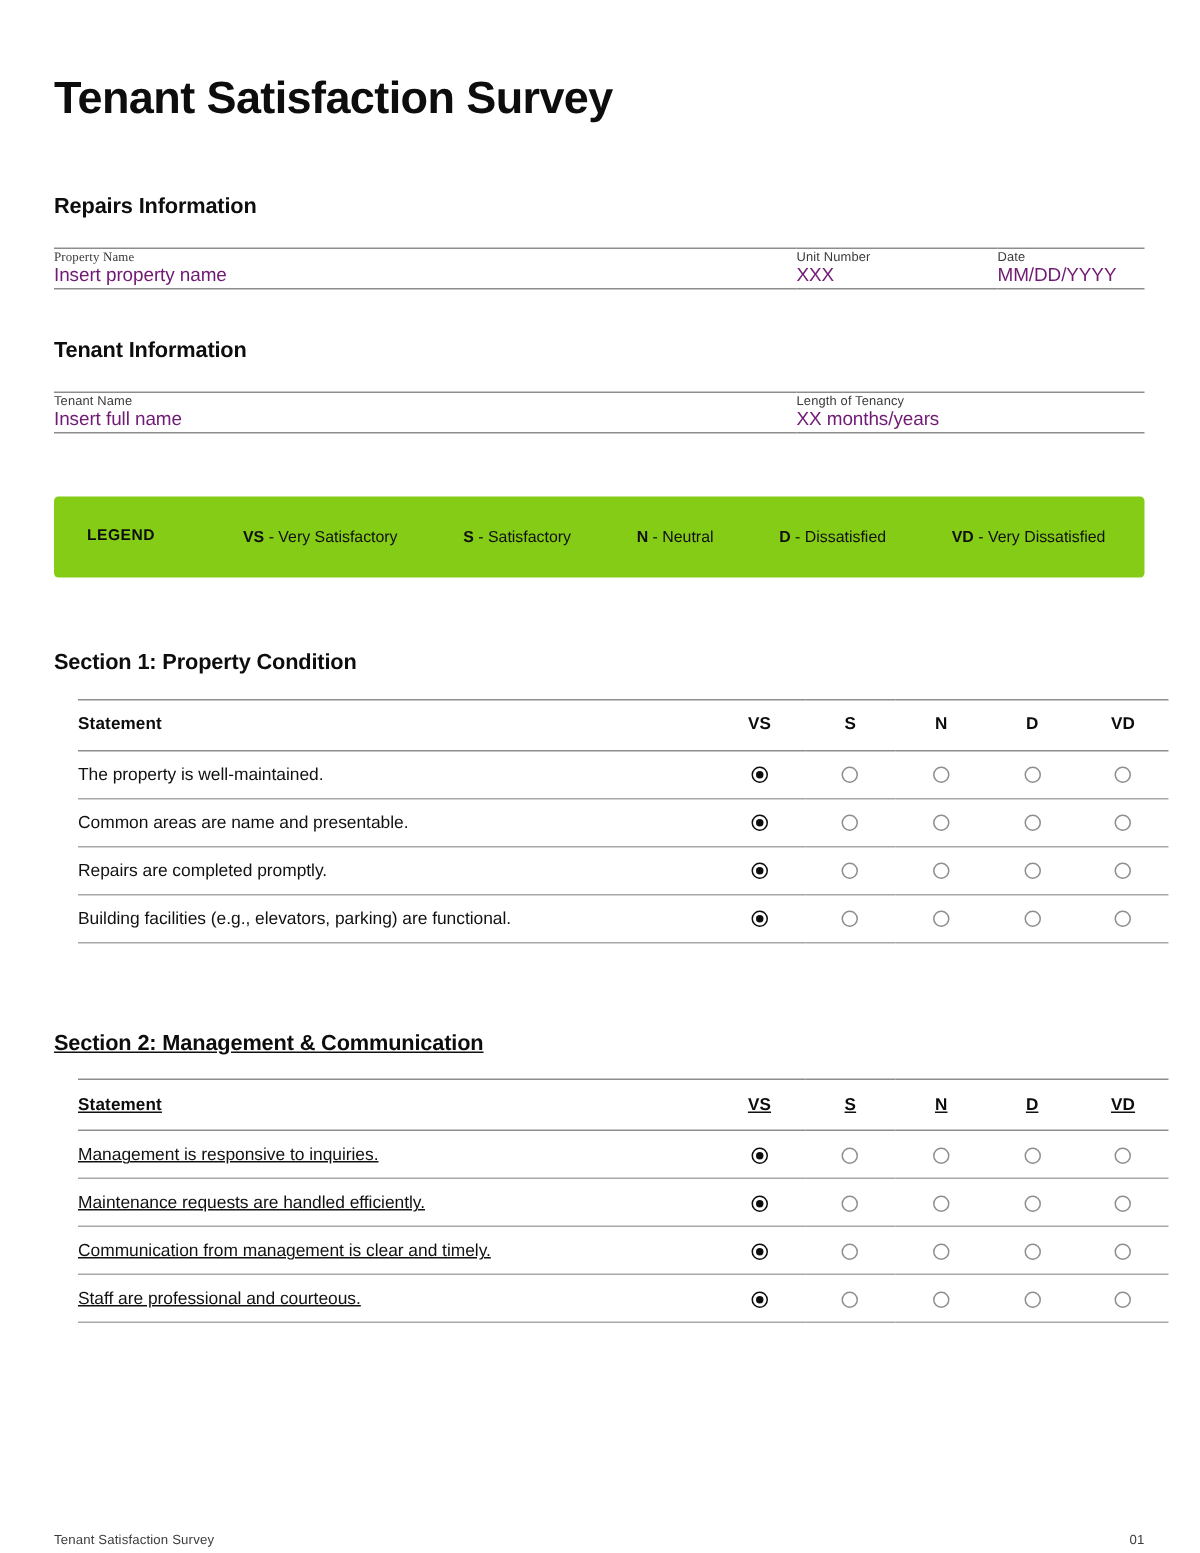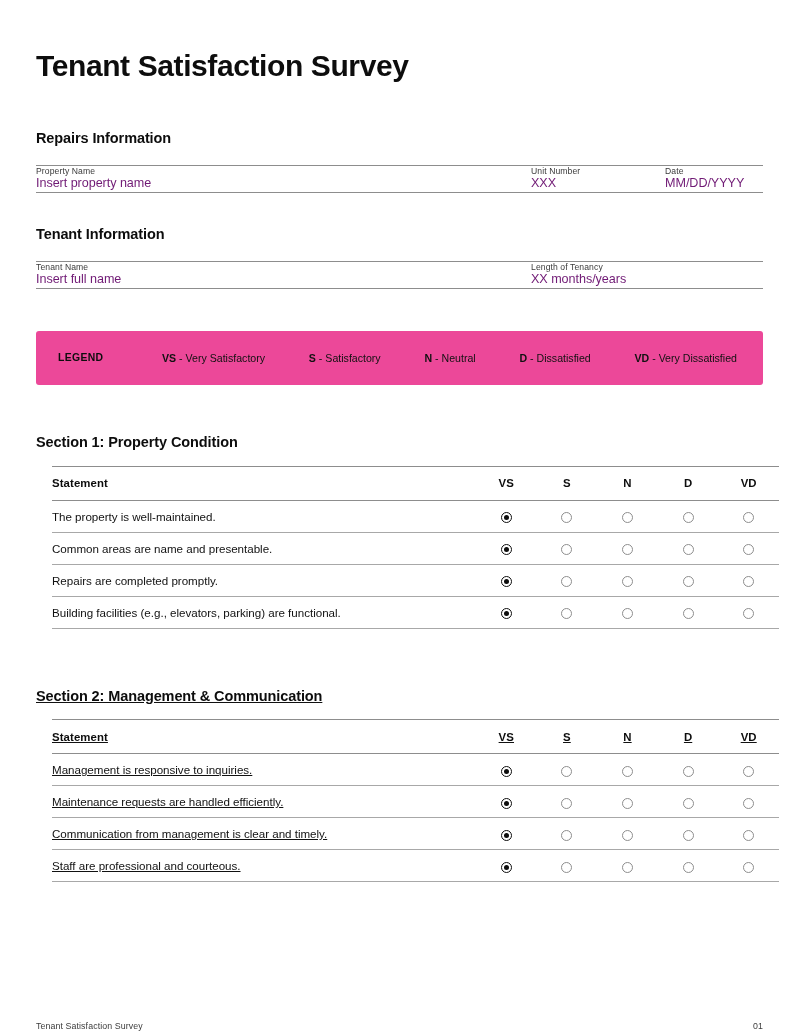--- a/index.html
+++ b/index.html
@@ -78,21 +78,21 @@
     color: #701a75;
     letter-spacing: -0.05px;
     padding-top: 6px;
     padding-bottom: 9px;
     line-height: 1.25;
   }
 
   
   .legend {
     margin-top: 42px;
-    background: #ec4899;
+    background: #84cc16;
     border-radius: 3px;
     height: 54px;
     display: flex;
     align-items: center;
     padding: 0 22px;
     box-sizing: border-box;
   }
   .legend-title {
     font-size: 10.4px;
     font-weight: 700;
@@ -209,21 +209,21 @@
 <div class="page">
   <div class="inner">
 
     <h1 class="doc-title">Tenant Satisfaction Survey</h1>
 
     <div class="info-block" style="margin-top:45px;">
       <h2 class="section-heading">Repairs Information</h2>
       <table class="info-table" style="margin-top:17px;">
         <tbody>
             <tr>
-          <td class="rule-top field-label" style="width:495px;">Property Name</td>
+          <td class="rule-top field-label" style="width:495px;font-family:Liberation Serif, serif;">Property Name</td>
           <td class="rule-top field-label" style="width:134px;">Unit Number</td>
           <td class="rule-top field-label">Date</td>
         </tr>
         <tr>
           <td class="rule-bottom field-value">Insert property name</td>
           <td class="rule-bottom field-value">XXX</td>
           <td class="rule-bottom field-value">MM/DD/YYYY</td>
         </tr>
       </tbody>
         </table>

